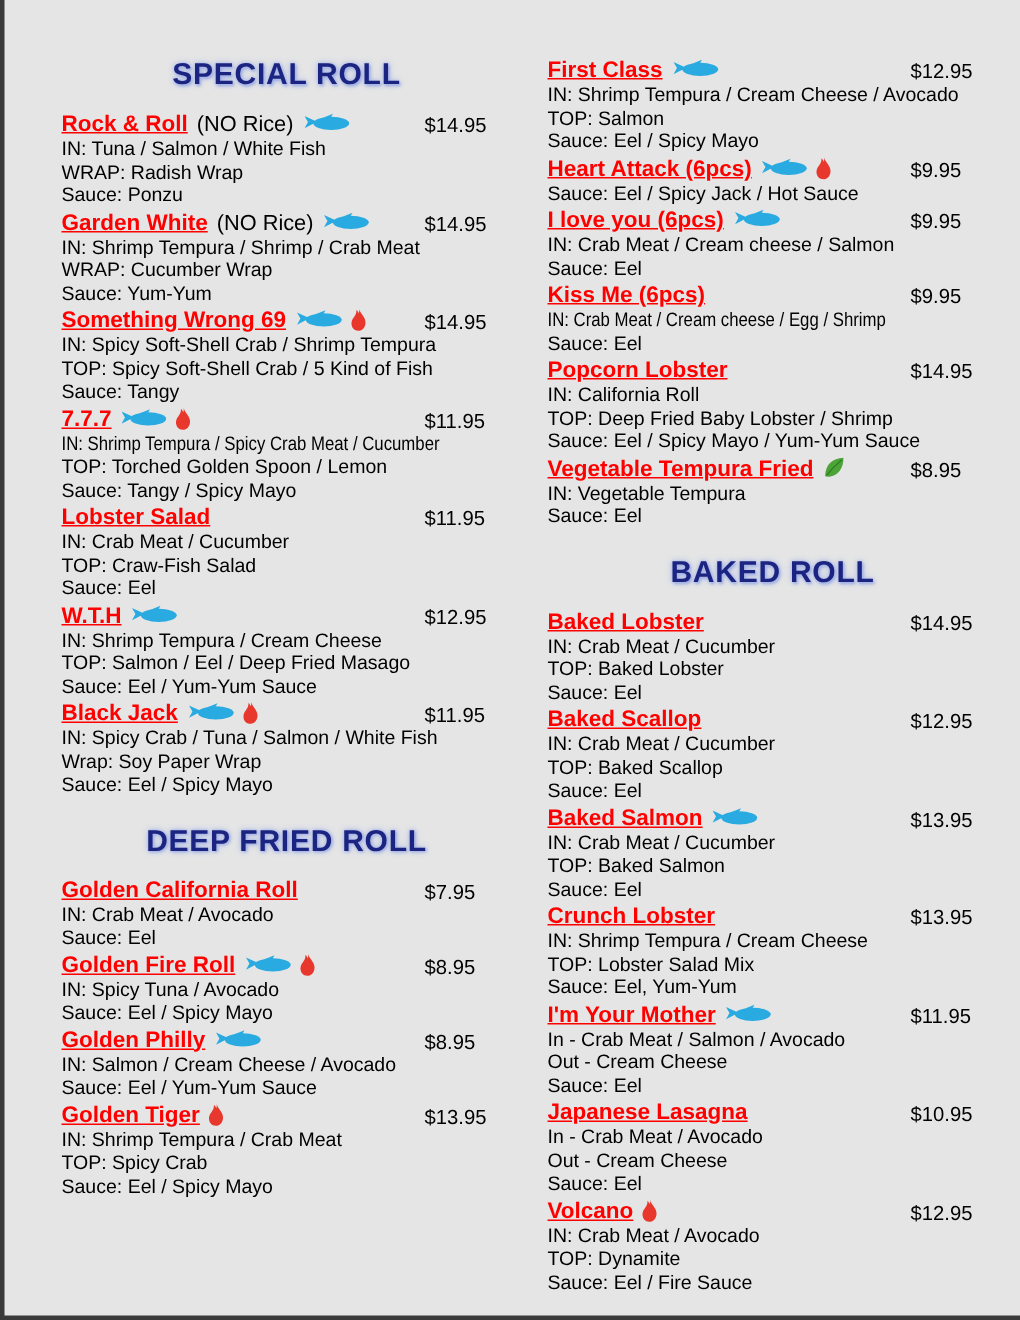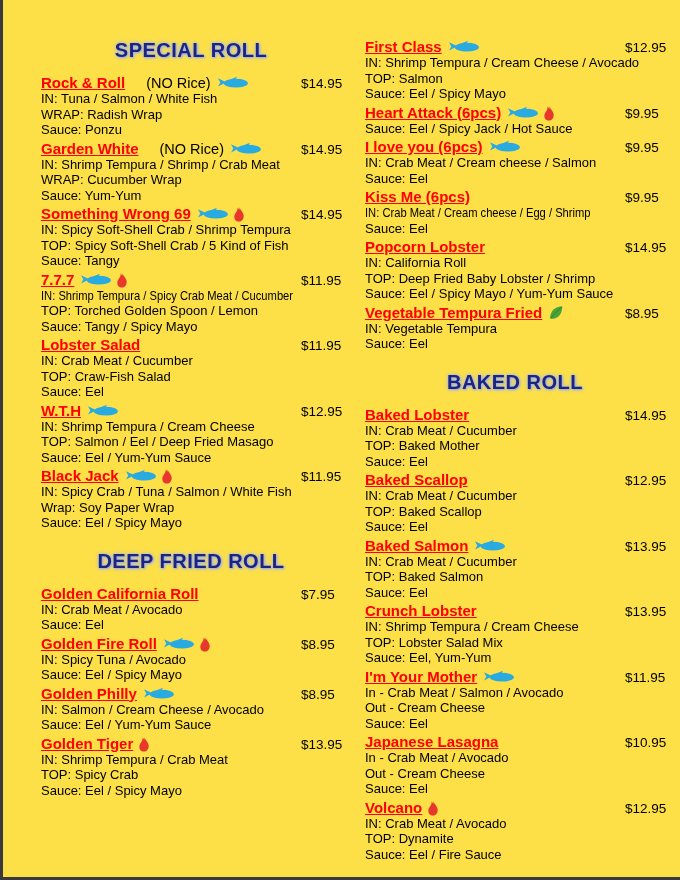--- a/index.html
+++ b/index.html
@@ -1,33 +1,33 @@
 <!DOCTYPE html>
 <html><head>
 <meta charset="utf-8">
 <style>
   html,body{margin:0;padding:0;background:#ffffff;}
   .page{
-    width:680px;height:880px;box-sizing:border-box;overflow:hidden;background:#fde047;
+    width:680px;height:880px;box-sizing:border-box;overflow:hidden;background:#e5e5e5;
     border-left:3px solid #3a3a3a;border-bottom:3px solid #3a3a3a;
     font-family:"Liberation Sans","DejaVu Sans",sans-serif;
   }
   .menu{display:flex;padding:38px 18px 0 38px;gap:24px;}
   .column{flex:0 0 300px;width:300px;position:relative;}
   .section-header{
     font-size:20px;line-height:24px;font-weight:bold;text-align:center;
     color:#1b2480;letter-spacing:0.5px;margin:18px 0 12px;
     text-shadow:0 0 2px #a9b7e6,0 0 5px #aab8e8,1px 1px 2px #98a8e0;
   }
   .column > .section-header:first-child{margin-top:0;}
   .item{margin-bottom:2px;}
   .item-head{position:relative;line-height:17px;height:17px;white-space:nowrap;}
   .item-name{color:#ff0000;font-weight:bold;font-size:15px;text-decoration:underline;}
-  .item-suffix{color:#000;font-size:14.5px;margin-left:21px;}
-  .item-price{position:absolute;left:260px;top:1px;color:#000;font-size:13.5px;font-weight:normal;}
+  .item-suffix{color:#000;font-size:14.5px;margin-left:6px;}
+  .item-price{position:absolute;left:242px;top:1px;color:#000;font-size:13.5px;font-weight:normal;}
   .item-detail{font-size:13px;line-height:15.5px;color:#000;white-space:nowrap;}
   .condensed{transform:scaleX(0.86);transform-origin:0 50%;}
   .icon{display:inline-block;margin-left:7px;vertical-align:-1px;line-height:0;}
   .icon-fire{vertical-align:-3px;margin-left:5px;}
   .icon-leaf{vertical-align:-2px;margin-left:6px;}
 </style>
 </head>
 <body>
 
 <div class="page">
@@ -187,21 +187,21 @@
                 <path fill="#4CA338" d="M17 1 C8.5 0.6 2.8 4.6 1.6 13.6 C2.6 14 3.7 14.2 4.8 14.2 C11.6 14.2 16.2 9 17 1 Z"></path>
                 <path stroke="#2F7D1F" stroke-width="0.9" fill="none" d="M2.8 13 C7 8.6 11.4 5.2 15.6 2.4"></path>
               </svg></span><span class="item-price">$8.95</span></div>
           <div class="item-detail">IN: Vegetable Tempura</div>
           <div class="item-detail">Sauce: Eel</div>
         </div>
         <div class="section-header">BAKED ROLL</div>
         <div class="item">
           <div class="item-head"><span class="item-name">Baked Lobster</span><span class="item-price">$14.95</span></div>
           <div class="item-detail">IN: Crab Meat / Cucumber</div>
-          <div class="item-detail">TOP: Baked Mother</div>
+          <div class="item-detail">TOP: Baked Lobster</div>
           <div class="item-detail">Sauce: Eel</div>
         </div>
         <div class="item">
           <div class="item-head"><span class="item-name">Baked Scallop</span><span class="item-price">$12.95</span></div>
           <div class="item-detail">IN: Crab Meat / Cucumber</div>
           <div class="item-detail">TOP: Baked Scallop</div>
           <div class="item-detail">Sauce: Eel</div>
         </div>
         <div class="item">
           <div class="item-head"><span class="item-name">Baked Salmon</span><span class="icon icon-fish"><svg viewBox="0 0 34 14" width="30" height="13">

